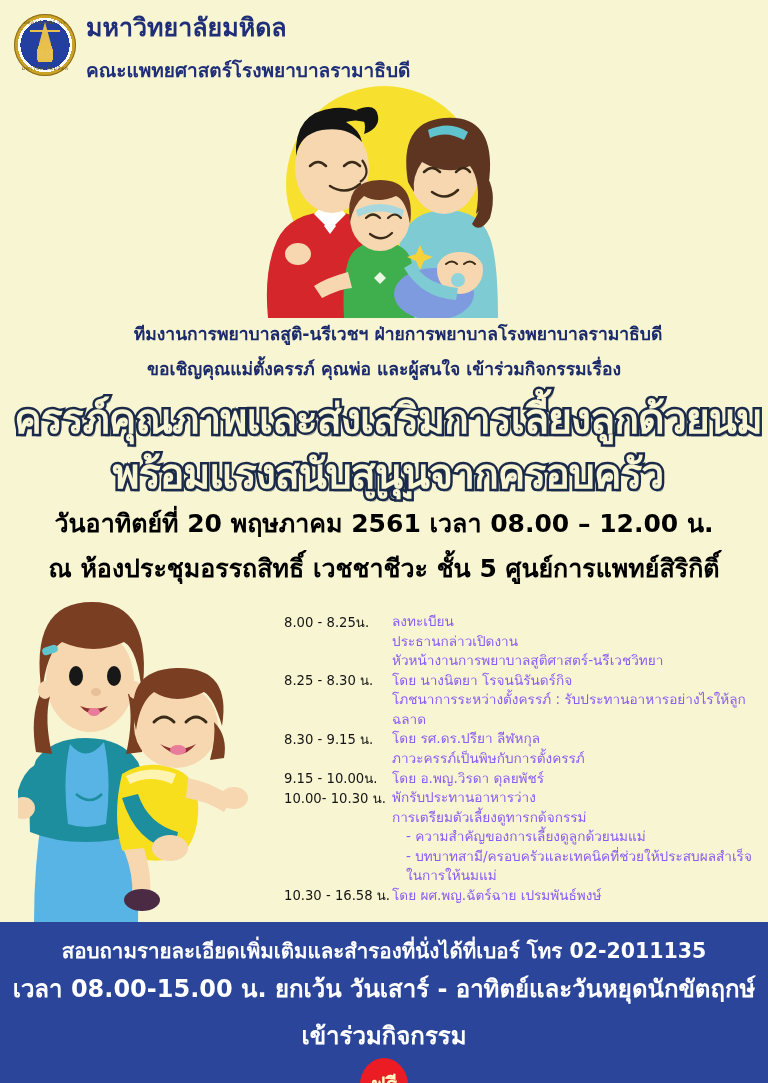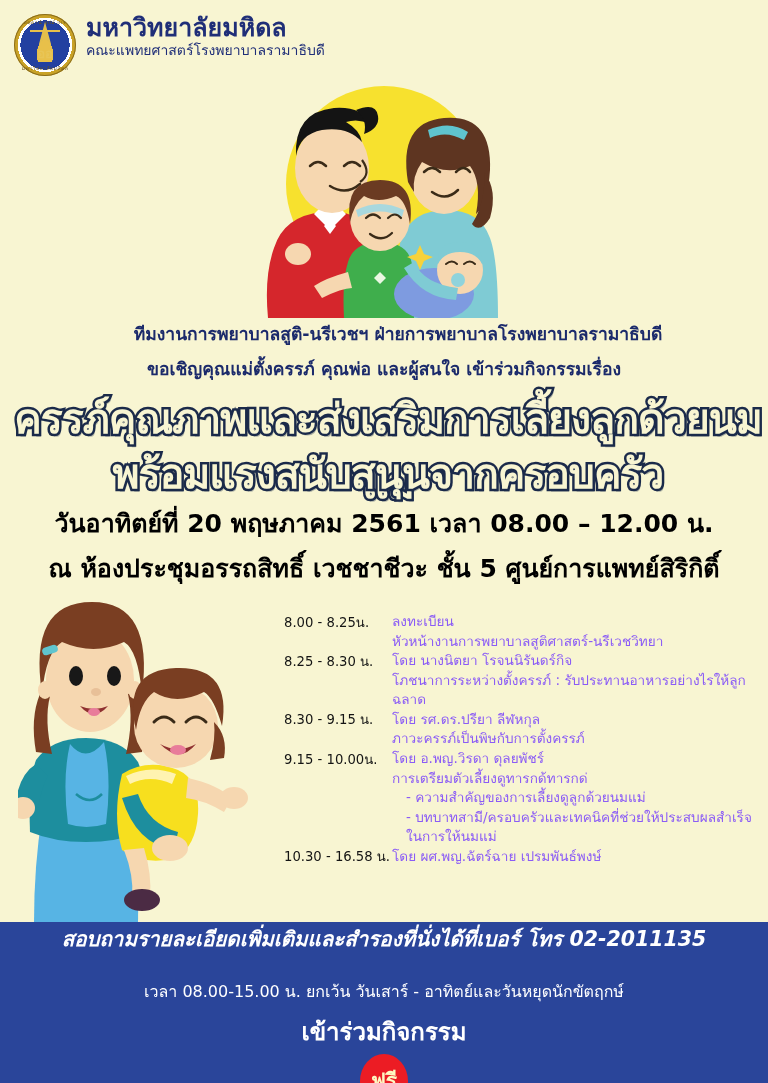--- a/index.html
+++ b/index.html
@@ -43,21 +43,21 @@
     position:absolute;left:50%;top:33px;transform:translateX(-50%);
     font-size:13px;color:#E8C557;font-weight:bold;line-height:1;
   }
   .seal .ringtxt{
     position:absolute;left:0;right:0;top:4px;text-align:center;
     font-size:5px;color:#6b5313;letter-spacing:.5px;
   }
   .seal .ringtxt.bot{top:auto;bottom:4px;}
   .hdr-txt{line-height:1.12;color:#1F2E78;}
   .hdr-univ{font-size:25px;font-weight:bold;letter-spacing:0px;}
-  .hdr-fac{font-size:14px;font-weight:normal;margin-top:1px;}
+  .hdr-fac{font-size:19px;font-weight:bold;margin-top:18px;}
 
   
   .family-wrap{position:absolute;left:252px;top:86px;width:268px;height:232px;z-index:4;}
   .sun{position:absolute;left:34px;top:0px;width:196px;height:196px;border-radius:50%;background:#F7E12E;}
   .fw svg{position:absolute;left:0;top:0;}
 
   
   .intro{
     position:absolute;left:0;right:0;text-align:center;
     color:#1B2A6B;font-weight:bold;
@@ -94,22 +94,22 @@
   .stime{width:108px;flex:0 0 108px;font-size:13.2px;color:#141414;white-space:nowrap;}
   .sdesc{flex:1;font-size:13.6px;color:#8b5cf6;}
   .sdesc .sub{display:block;}
   .sdesc .ind{display:block;padding-left:14px;}
 
   
   .footer{
     position:absolute;left:0;right:0;top:922px;height:161px;
     background:#2A459A;z-index:7;text-align:center;color:#ffffff;
   }
-  .f1{margin-top:0;font-size:20.5px;font-weight:bold;font-style:italic;}
-  .f2{margin-top:24px;font-size:16px;font-weight:normal;}
+  .f1{margin-top:12px;font-size:20.5px;font-weight:bold;}
+  .f2{margin-top:2px;font-size:24px;font-weight:bold;}
   .f3{margin-top:8px;font-size:24px;font-weight:bold;display:flex;align-items:center;gap:3px;flex-direction:column;}
   .free-badge{
     display:inline-flex;align-items:center;justify-content:center;
     width:48px;height:54px;border-radius:50%;
     background:#EC1C24;color:#fef9c3;font-size:21px;font-weight:bold;
     line-height:1;
   }
 </style>
 </head>
 <body>
@@ -255,20 +255,21 @@
     <div class="srow">
       <div class="stime">8.00 -  8.25น.</div>
       <div class="sdesc">
         <span class="sub">ลงทะเบียน</span>
       </div>
     </div>
 
     <div class="srow">
       <div class="stime">8.25 -  8.30 น.</div>
       <div class="sdesc">
+        <span class="sub">ประธานกล่าวเปิดงาน</span>
         <span class="sub">หัวหน้างานการพยาบาลสูติศาสตร์-นรีเวชวิทยา</span>
         <span class="sub">โดย นางนิตยา โรจนนิรันดร์กิจ</span>
       </div>
     </div>
 
     <div class="srow">
       <div class="stime">8.30 - 9.15 น.</div>
       <div class="sdesc">
         <span class="sub">โภชนาการระหว่างตั้งครรภ์ : รับประทานอาหารอย่างไรให้ลูกฉลาด</span>
         <span class="sub">โดย รศ.ดร.ปรียา  ลีฬหกุล</span>
@@ -276,25 +277,31 @@
     </div>
 
     <div class="srow">
       <div class="stime">9.15 - 10.00น.</div>
       <div class="sdesc">
         <span class="sub">ภาวะครรภ์เป็นพิษกับการตั้งครรภ์</span>
         <span class="sub">โดย อ.พญ.วิรดา  ดุลยพัชร์</span>
       </div>
     </div>
 
+    <div class="srow">
+      <div class="stime">10.00- 10.30 น.</div>
+      <div class="sdesc">
+        <span class="sub">พักรับประทานอาหารว่าง</span>
+      </div>
+    </div>
 
     <div class="srow">
       <div class="stime">10.30 - 16.58 น.</div>
       <div class="sdesc">
-        <span class="sub">การเตรียมตัวเลี้ยงดูทารกด้ทารกด่</span>
+        <span class="sub">การเตรียมตัวเลี้ยงดูทารกด้จกรรม่</span>
         <span class="ind">  - ความสำคัญของการเลี้ยงดูลูกด้วยนมแม่</span>
         <span class="ind">  - บทบาทสามี/ครอบครัวและเทคนิคที่ช่วยให้ประสบผลสำเร็จในการให้นมแม่</span>
         <span class="sub">โดย ผศ.พญ.ฉัตร์ฉาย เปรมพันธ์พงษ์</span>
       </div>
     </div>
 
   </div>
 
   <div class="footer">
     <div class="f1">สอบถามรายละเอียดเพิ่มเติมและสำรองที่นั่งได้ที่เบอร์ โทร  02-2011135</div>

